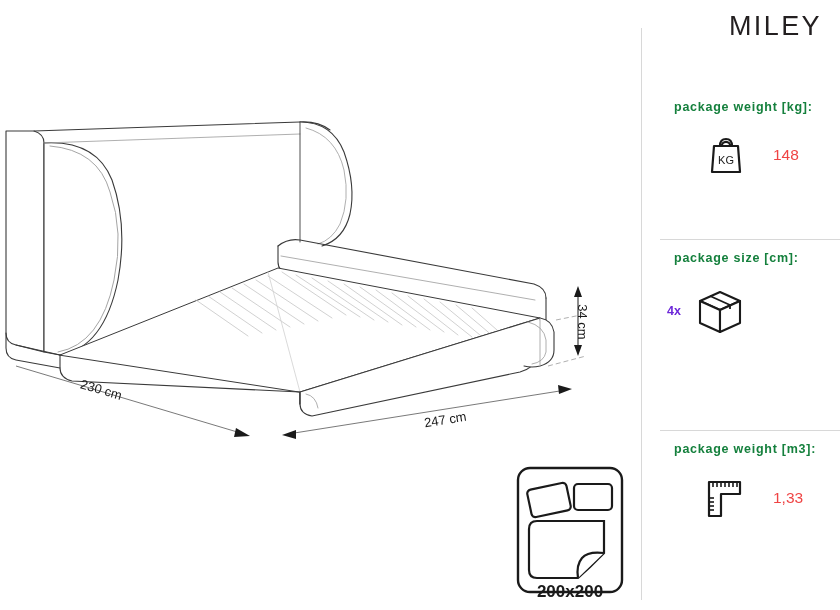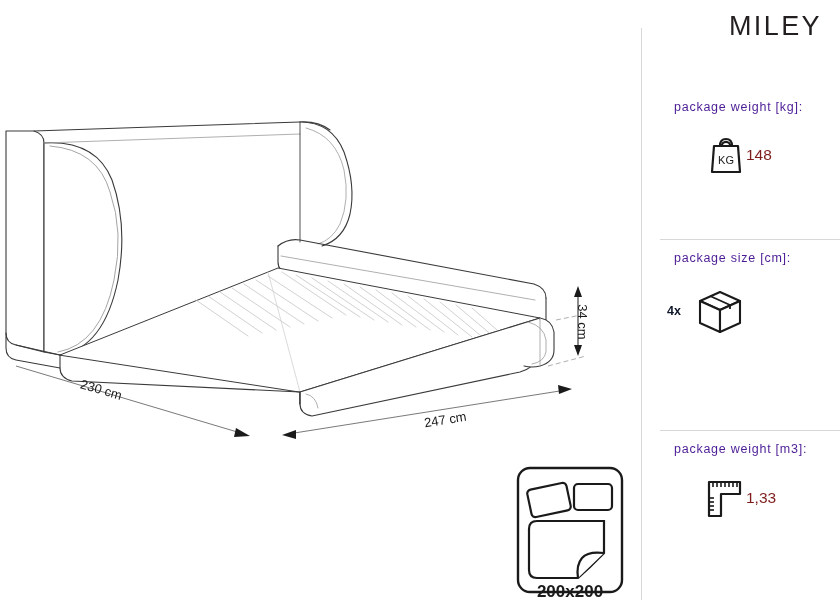--- a/index.html
+++ b/index.html
@@ -79,23 +79,23 @@
     width: 180px;
     height: 1px;
     background: #d8d8d8;
   }
 
   .spec-heading {
     position: absolute;
     left: 32px;
     top: 12px;
     font-size: 12.5px;
-    font-weight: 400;
+    font-weight: 700;
     letter-spacing: 0.75px;
-    color: #4c1d95;
+    color: #15803d;
     white-space: nowrap;
   }
   .spec-body {
     position: absolute;
     left: 18px;
     top: 46px;
     display: flex;
     align-items: center;
   }
   .icon-cell {
@@ -105,28 +105,29 @@
     align-items: center;
     justify-content: flex-end;
   }
   .multiplier {
     position: absolute;
     left: 7px;
     top: 50%;
     transform: translateY(-50%);
     font-size: 12.5px;
     font-weight: 600;
-    color: #0f172a;
+    color: #6d28d9;
   }
   .value-cell {
     font-size: 15.5px;
     font-weight: 400;
-    color: #7f1d1d;
+    color: #ef4444;
     line-height: 1.32;
     white-space: pre;
+    margin-left: 27px;
   }
   .value-cell.single { font-size: 15.5px; }
   .icon-cell svg { display: block; }
 </style>
 </head>
 <body>
 
 <div class="sheet">
 
   <div class="illustration">

